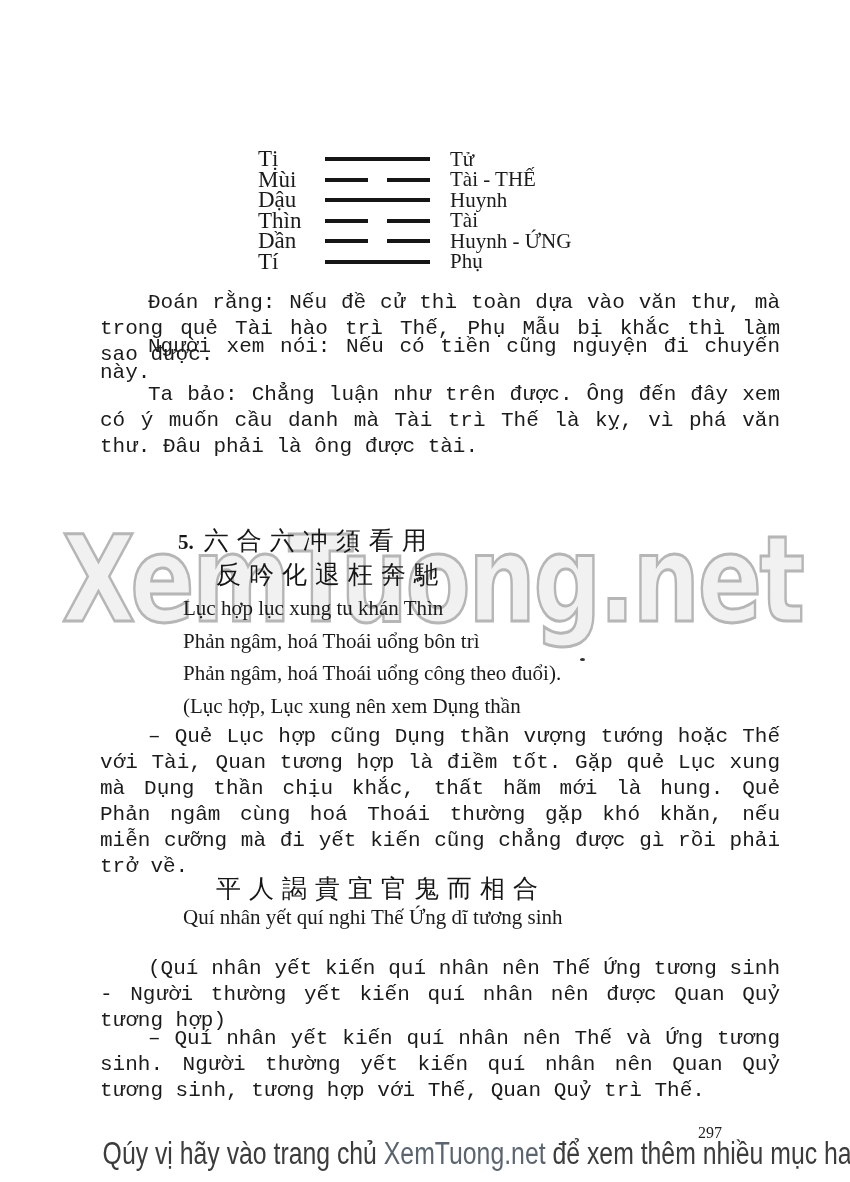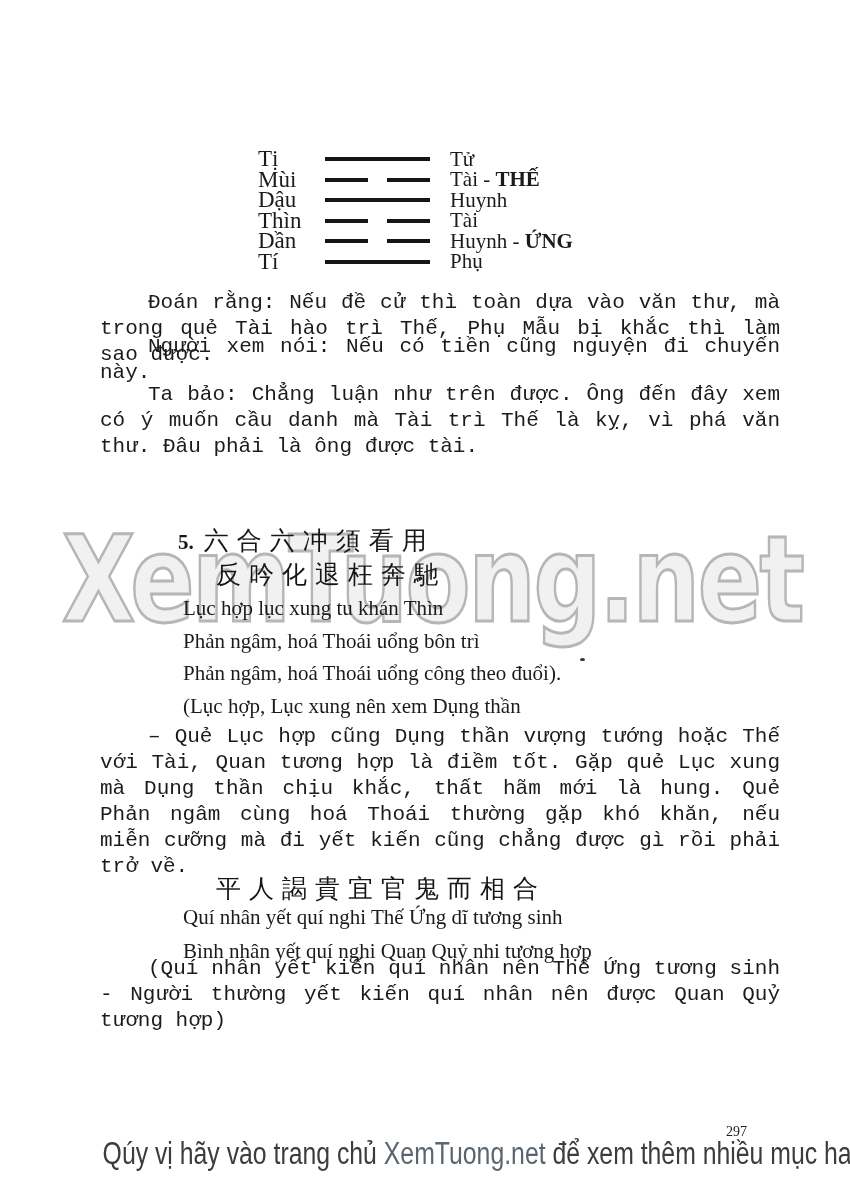--- a/index.html
+++ b/index.html
@@ -20,38 +20,38 @@
   }
   
   .hexagram { position:absolute; left:258px; top:149px; z-index:1; }
   .hexrow { display:flex; align-items:center; height:20.5px; }
   .branch { width:67px; font-size:23px; }
   .hexline { width:105px; height:4px; background:#161616; margin-right:20px; flex:none; }
   .hexline.broken {
     background:linear-gradient(to right,#161616 0 41%,transparent 41% 59%,#161616 59% 100%);
   }
   .relation { font-size:21px; white-space:nowrap; }
-  .marker { font-weight:bold; }
+  .marker { font-weight:normal; }
   
   .para {
     position:absolute; left:100px; width:680px; z-index:1;
     font-size:21px; line-height:26px; text-align:justify; text-indent:48px;font-family:Liberation Mono, monospace;
   }
   .cn-heading {
     position:absolute; z-index:1; font-size:25px; letter-spacing:8px;
     white-space:nowrap; color:#161616;
   }
   .sec-num { font-weight:bold; font-size:21px; letter-spacing:0; margin-right:10px; }
   .verse { position:absolute; left:183px; z-index:1; font-size:21px; }
   .verse div { line-height:32.5px; white-space:nowrap; }
   .verse.wide div { line-height:34px; }
   
   .page-number {
-    position:absolute; left:726px; top:1124px; z-index:1;
-    font-size:14px; color:#1e1e1e;
+    position:absolute; left:698px; top:1124px; z-index:1;
+    font-size:16px; color:#1e1e1e;
   }
   .footer {
     position:absolute; left:0; right:0; top:1136px; text-align:center; z-index:1;
     white-space:nowrap;
   }
   .footer-inner {
     display:inline-block; transform:scaleX(0.8); transform-origin:center;
     font-family:"Liberation Sans","DejaVu Sans",sans-serif;
     font-size:31px; color:#3c3c3c;
   }
@@ -110,23 +110,23 @@
     <div>Lục hợp lục xung tu khán Thìn</div>
     <div>Phản ngâm, hoá Thoái uổng bôn trì</div>
     <div>Phản ngâm, hoá Thoái uổng công theo đuổi).</div>
     <div>(Lục hợp, Lục xung nên xem Dụng thần</div>
   </div>
   <div class="para" style="top:724px">– Quẻ Lục hợp cũng Dụng thần vượng tướng hoặc Thế với Tài, Quan tương hợp là điềm tốt. Gặp quẻ Lục xung mà Dụng thần chịu khắc, thất hãm mới là hung. Quẻ Phản ngâm cùng hoá Thoái thường gặp khó khăn, nếu miễn cưỡng mà đi yết kiến cũng chẳng được gì rồi phải trở về.</div>
 
   <div class="cn-heading" style="left:216px; top:872px">平人謁貴宜官鬼而相合</div>
   <div class="verse wide" style="top:900px">
     <div>Quí nhân yết quí nghi Thế Ứng dĩ tương sinh</div>
-    <div>Bình nhân yết quí nghi Quan Quỷ nhi tương hợp</div>
   </div>
   <div class="para" style="top:956px">(Quí nhân yết kiến quí nhân nên Thế Ứng tương sinh - Người thường yết kiến quí nhân nên được Quan Quỷ tương hợp)</div>
+  <div class="para" style="top:1026px">– Quí nhân yết kiến quí nhân nên Thế và Ứng tương sinh. Người thường yết kiến quí nhân nên Quan Quỷ tương sinh, tương hợp với Thế, Quan Quỷ trì Thế.</div>
 
   <div class="stray-dot" style="left:580px; top:658px"></div>
 
   <div class="page-number">297</div>
   <div class="footer">
     <span class="footer-inner"><span>Qúy vị hãy vào trang chủ </span><span class="footer-brand">XemTuong.net</span><span> để xem thêm nhiều mục hay khác</span></span>
   </div>
 
 </div>
 

